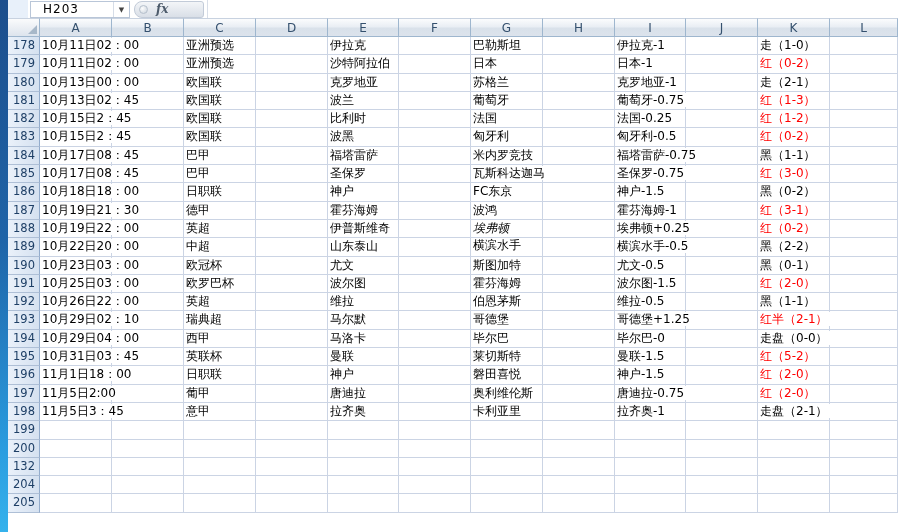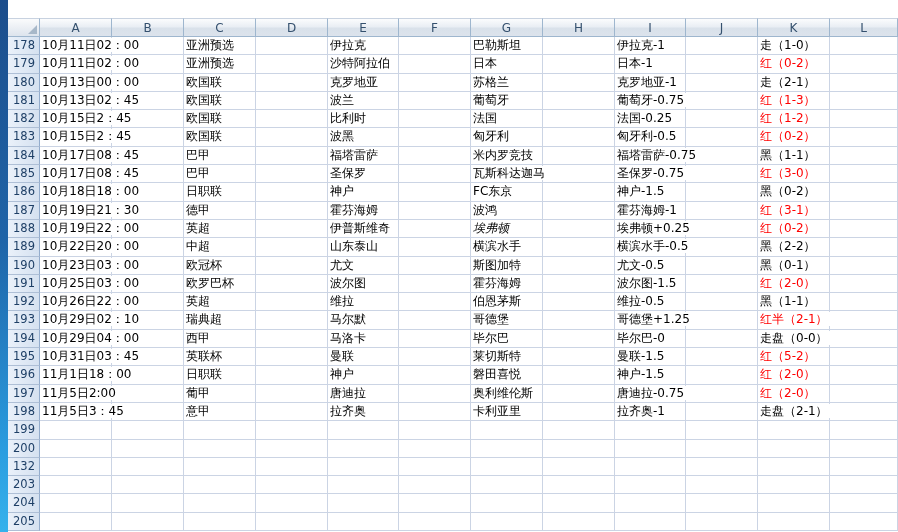--- a/index.html
+++ b/index.html
@@ -43,20 +43,32 @@
     font-size:12px; color:#000; white-space:nowrap; overflow:visible; line-height:17.5px; padding-left:2px; }
   .cell .txt { position:relative; z-index:2; background:#fff; padding-right:3px; }
   .cell .red { color:#ff0000; }
 </style>
 </head>
 <body>
 
 <div class="app">
   <div class="left-frame"></div>
 
+  <div class="formula-row">
+    <div class="frame-notch"></div>
+    <div class="name-box">
+      <span class="nb-val">H203</span>
+      <span class="dd">▼</span>
+    </div>
+    <div class="fx-pill">
+      <span class="dot"></span>
+      <span class="fx">fx</span>
+    </div>
+    <div class="formula-input"></div>
+  </div>
 
   <div class="header-row" id="colHeaders">
     <div class="corner">
         <span class="tri"></span>
       </div>
   <div class="col-h" style="width: 72px;">A</div>
       <div class="col-h" style="width: 72px;">B</div>
       <div class="col-h" style="width: 72px;">C</div>
       <div class="col-h" style="width: 72px;">D</div>
       <div class="col-h" style="width: 71px;">E</div>
@@ -236,21 +248,21 @@
         <div class="cell" style="width: 68px;"></div>
       </div>
       <div class="grid-row">
         <div class="row-h">189</div>
         <div class="cell" style="width: 72px;"><span class="txt">10月22日20：00</span></div>
         <div class="cell" style="width: 72px;"></div>
         <div class="cell" style="width: 72px;"><span class="txt">中超</span></div>
         <div class="cell" style="width: 72px;"></div>
         <div class="cell" style="width: 71px;"><span class="txt">山东泰山</span></div>
         <div class="cell" style="width: 72px;"></div>
-        <div class="cell" style="width: 72px;"><span class="txt">横滨水手</span></div>
+        <div class="cell" style="width: 72px; font-family: Liberation Mono, monospace;"><span class="txt">横滨水手</span></div>
         <div class="cell" style="width: 72px;"></div>
         <div class="cell" style="width: 71px;"><span class="txt">横滨水手-0.5</span></div>
         <div class="cell" style="width: 72px;"></div>
         <div class="cell" style="width: 72px;"><span class="txt">黑（2-2）</span></div>
         <div class="cell" style="width: 68px;"></div>
       </div>
       <div class="grid-row">
         <div class="row-h">190</div>
         <div class="cell" style="width: 72px;"><span class="txt">10月23日03：00</span></div>
         <div class="cell" style="width: 72px;"></div>
@@ -424,35 +436,20 @@
         <div class="cell" style="width: 71px;"></div>
         <div class="cell" style="width: 72px;"></div>
         <div class="cell" style="width: 72px;"></div>
         <div class="cell" style="width: 72px;"></div>
         <div class="cell" style="width: 71px;"></div>
         <div class="cell" style="width: 72px;"></div>
         <div class="cell" style="width: 72px;"></div>
         <div class="cell" style="width: 68px;"></div>
       </div>
       <div class="grid-row">
-        <div class="row-h">203</div>
-        <div class="cell" style="width: 72px;"></div>
-        <div class="cell" style="width: 72px;"></div>
-        <div class="cell" style="width: 72px;"></div>
-        <div class="cell" style="width: 72px;"></div>
-        <div class="cell" style="width: 71px;"></div>
-        <div class="cell" style="width: 72px;"></div>
-        <div class="cell" style="width: 72px;"></div>
-        <div class="cell" style="width: 72px;"></div>
-        <div class="cell" style="width: 71px;"></div>
-        <div class="cell" style="width: 72px;"></div>
-        <div class="cell" style="width: 72px;"></div>
-        <div class="cell" style="width: 68px;"></div>
-      </div>
-      <div class="grid-row">
         <div class="row-h">204</div>
         <div class="cell" style="width: 72px;"></div>
         <div class="cell" style="width: 72px;"></div>
         <div class="cell" style="width: 72px;"></div>
         <div class="cell" style="width: 72px;"></div>
         <div class="cell" style="width: 71px;"></div>
         <div class="cell" style="width: 72px;"></div>
         <div class="cell" style="width: 72px;"></div>
         <div class="cell" style="width: 72px;"></div>
         <div class="cell" style="width: 71px;"></div>

